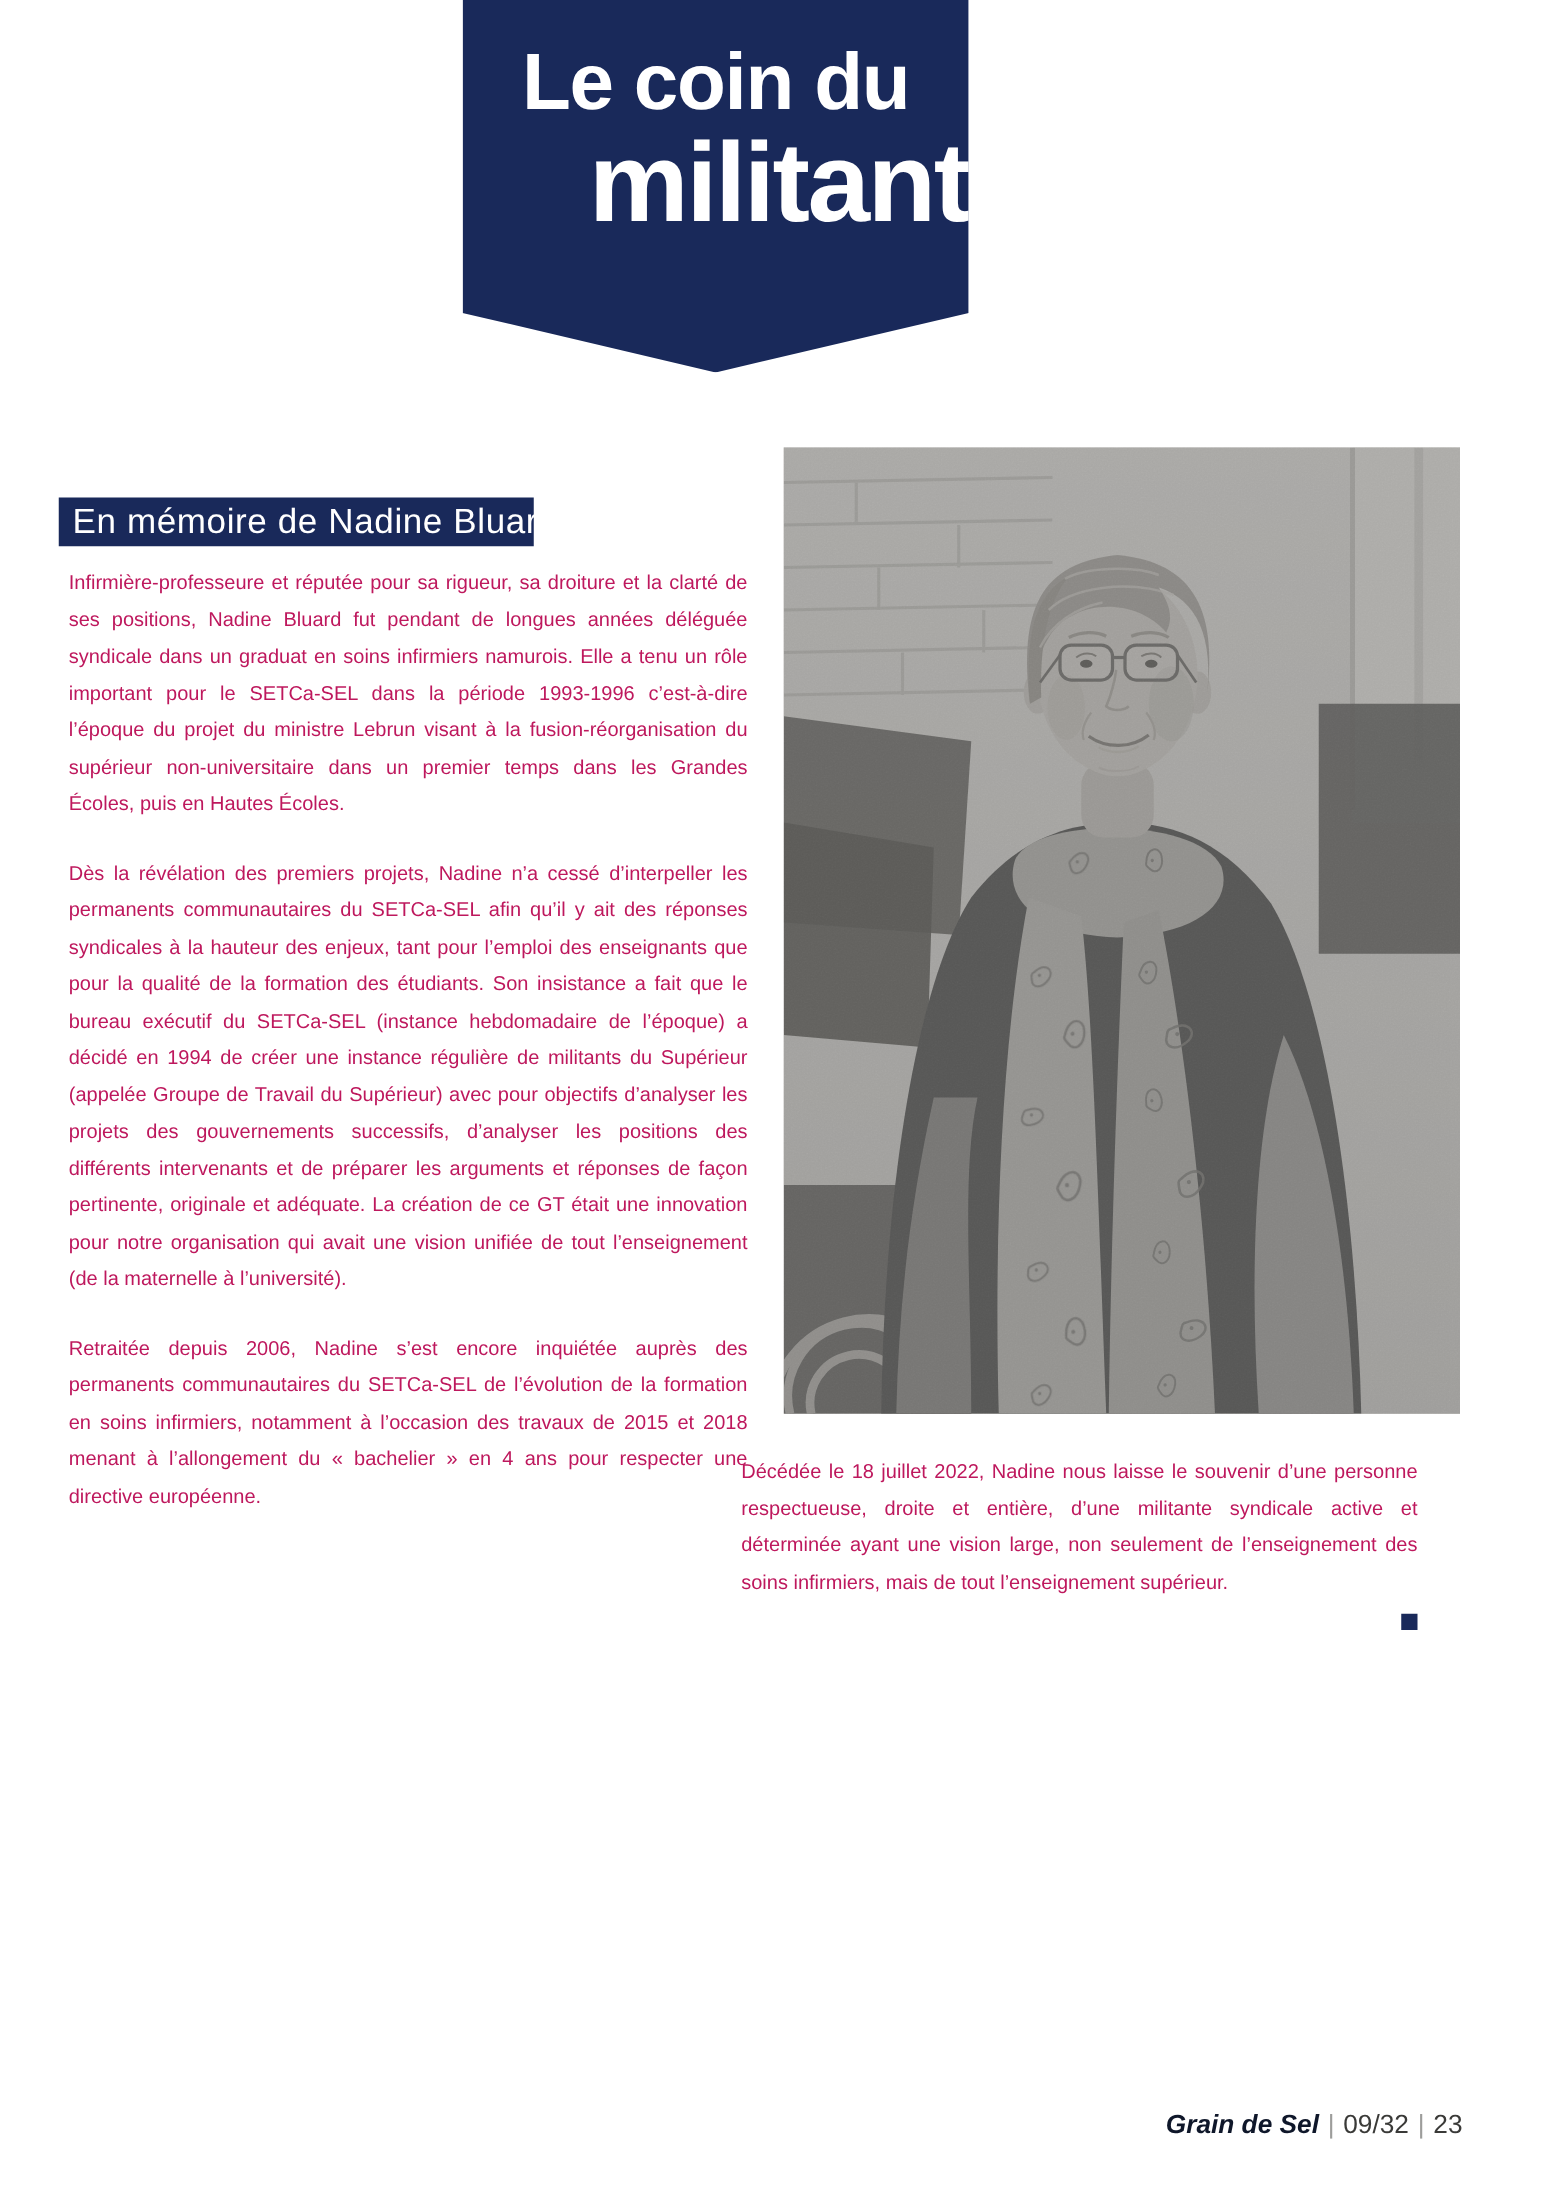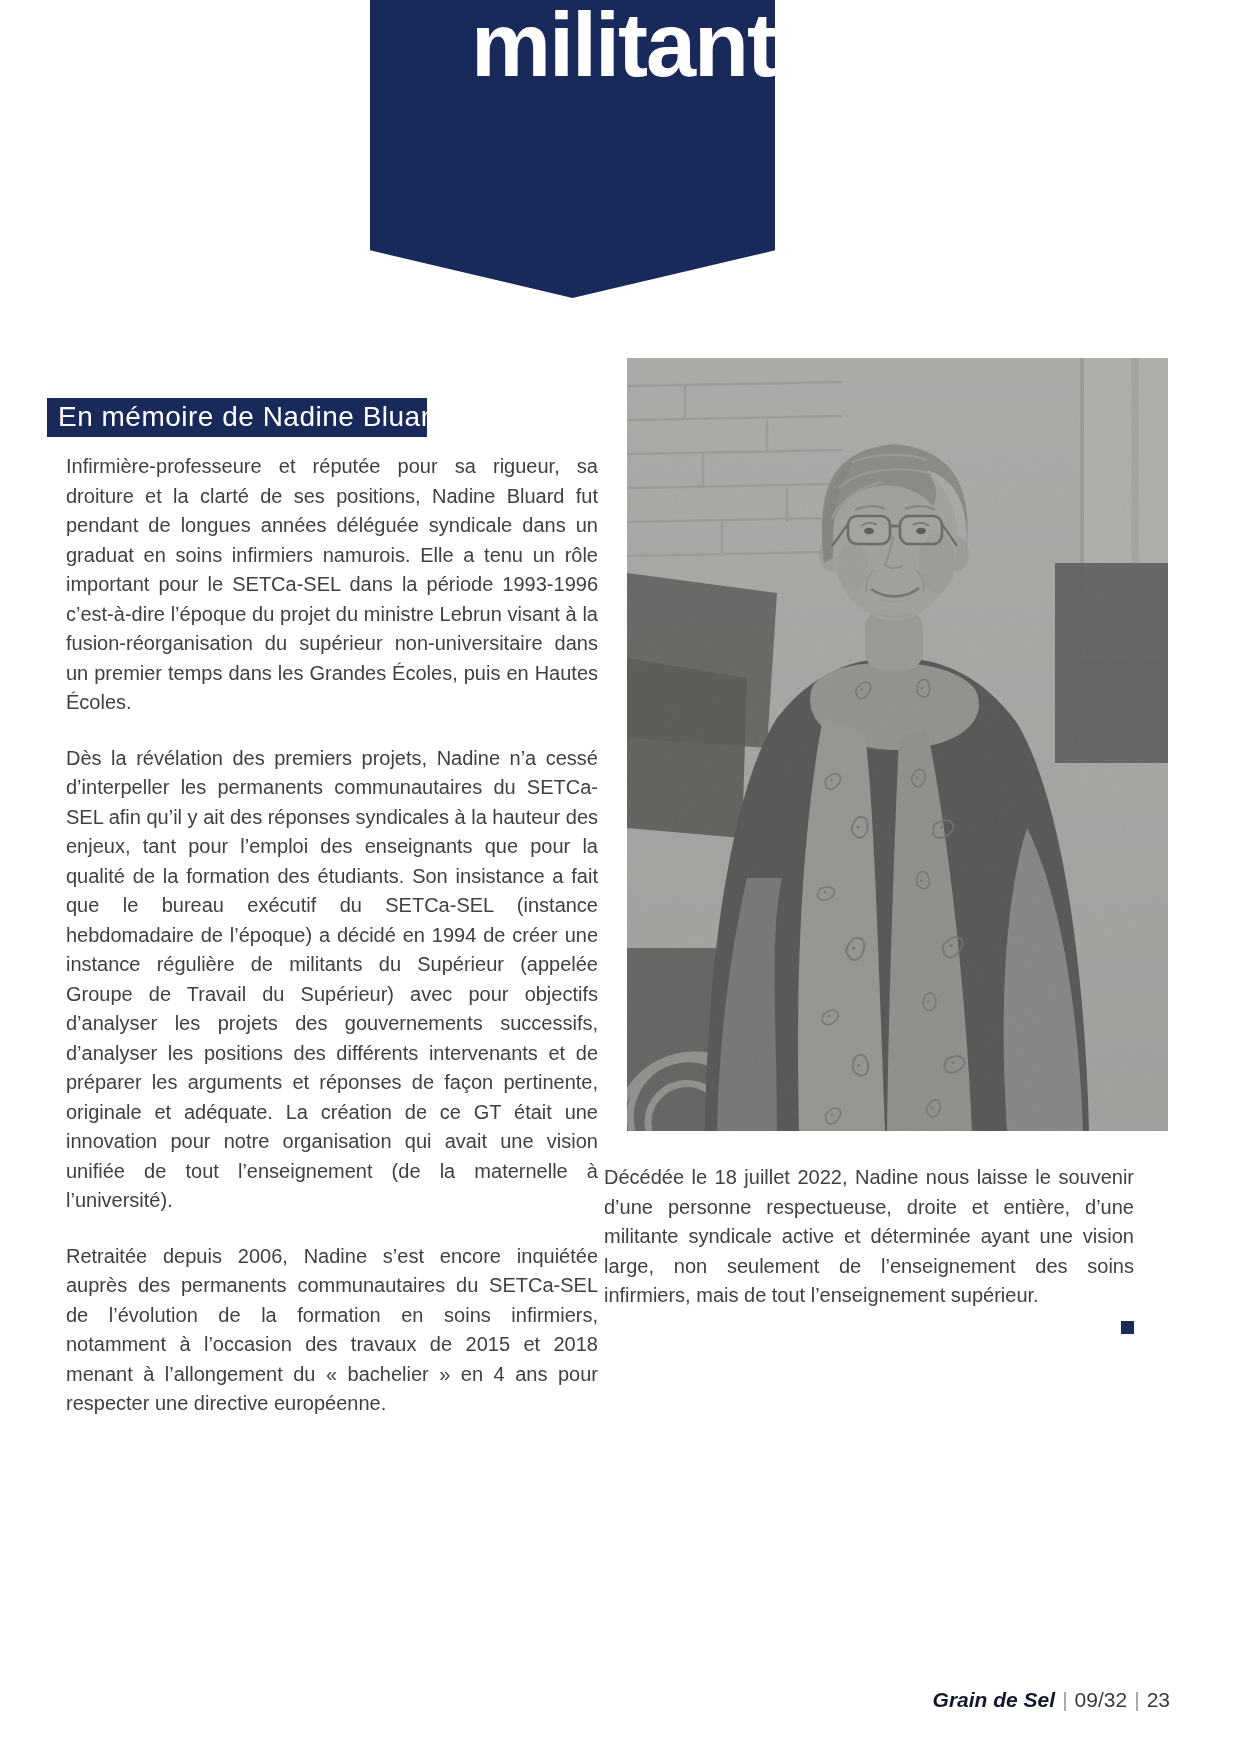--- a/index.html
+++ b/index.html
@@ -33,23 +33,22 @@
     font-size:28px; font-weight:400; line-height:38px;
     padding-left:11px; letter-spacing:0.5px;
     white-space:nowrap;
   }
 
   
   .left-col {
     position:absolute; left:55px; top:452px; width:543px;
   }
   .left-col p, .right-col p {
-    font-size:20px; line-height:29.5px; text-align:justify;
-    color:#404040;
-    margin-left:11px;
+    font-size:16px; line-height:29.5px; text-align:justify;
+    color:#be185d;
   }
   .left-col p { margin-bottom:26px; }
 
   .photo-frame {
     position:absolute; left:627px; top:358px; width:541px; height:773px;
     overflow:hidden; background:#c6c4bf;
   }
   .photo-frame svg { display:block; }
 
   .right-col {
@@ -65,20 +64,21 @@
     position:absolute; top:1688px; right:71px;
     font-size:21px; color:#3a3a38; white-space:nowrap;
   }
   .footer .mag { color:#0f172a; font-weight:bold; font-style:italic; }
   .footer .sep { color:#9d9d9b; padding:0 7px; font-weight:300; }
 </style>
 </head>
 <body>
 
 <div class="banner">
+  <div class="banner-line1">Le coin du</div>
   <div class="banner-line2">militant</div>
 </div>
 
 <div class="heading-bar">En mémoire de Nadine Bluard</div>
 
 <div class="left-col">
   <p>Infirmière-professeure et réputée pour sa rigueur, sa droiture et la clarté de ses positions, Nadine Bluard fut pendant de longues années déléguée syndicale dans un graduat en soins infirmiers namurois.  Elle a tenu un rôle important pour le SETCa-SEL dans la période 1993-1996 c’est-à-dire l’époque du projet du ministre Lebrun visant à la fusion-réorganisation du supérieur non-universitaire dans un premier temps dans les Grandes Écoles, puis en Hautes Écoles.</p>
   <p>Dès la révélation des premiers projets, Nadine n’a cessé d’interpeller les permanents communautaires du SETCa-SEL afin qu’il y ait des réponses syndicales à la hauteur des enjeux, tant pour l’emploi des enseignants que pour la qualité de la formation des étudiants. Son insistance a fait que le bureau exécutif du SETCa-SEL (instance hebdomadaire de l’époque) a décidé en 1994 de créer une instance régulière de militants du Supérieur (appelée Groupe de Travail du Supérieur) avec pour objectifs d’analyser les projets des gouvernements successifs, d’analyser les positions des différents intervenants et de préparer les arguments et réponses de façon pertinente, originale et adéquate. La création de ce GT était une innovation pour notre organisation qui avait une vision unifiée de tout l’enseignement (de la maternelle à l’université).</p>
   <p>Retraitée depuis 2006, Nadine s’est encore inquiétée auprès des permanents communautaires du SETCa-SEL de l’évolution de la formation en soins infirmiers, notamment à l’occasion des travaux de 2015 et 2018 menant à l’allongement du « bachelier » en 4 ans pour respecter une directive européenne.</p>
 </div>

